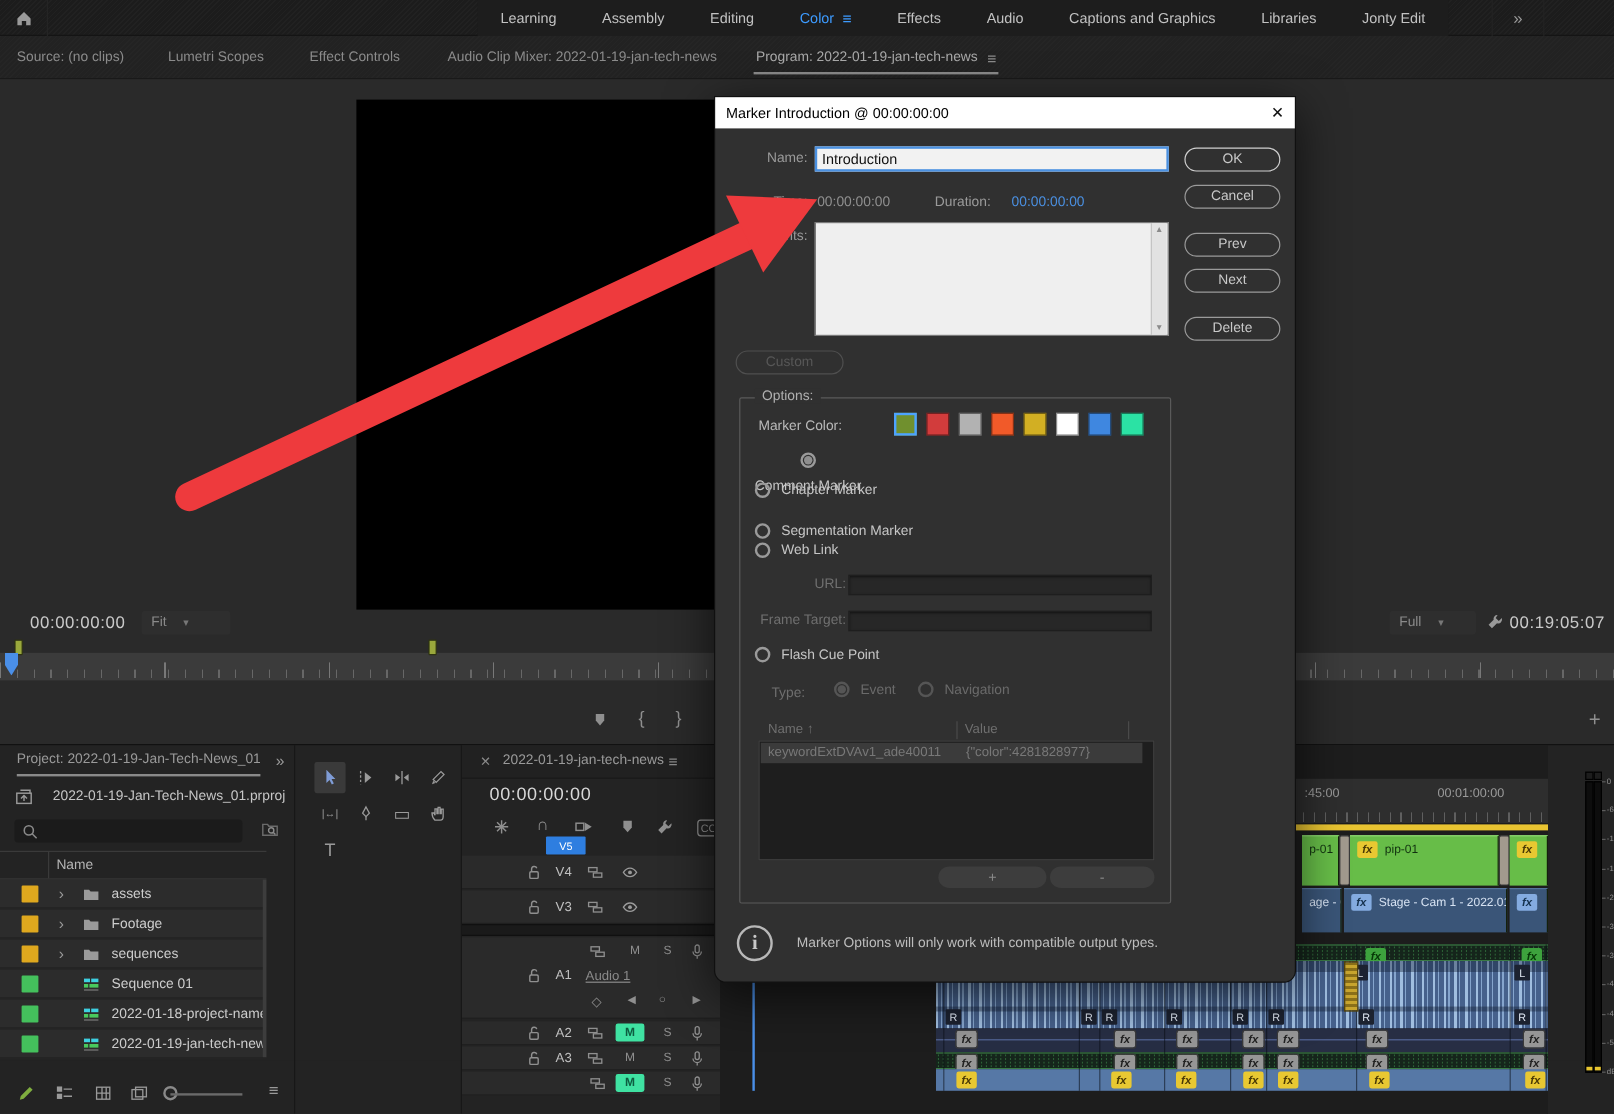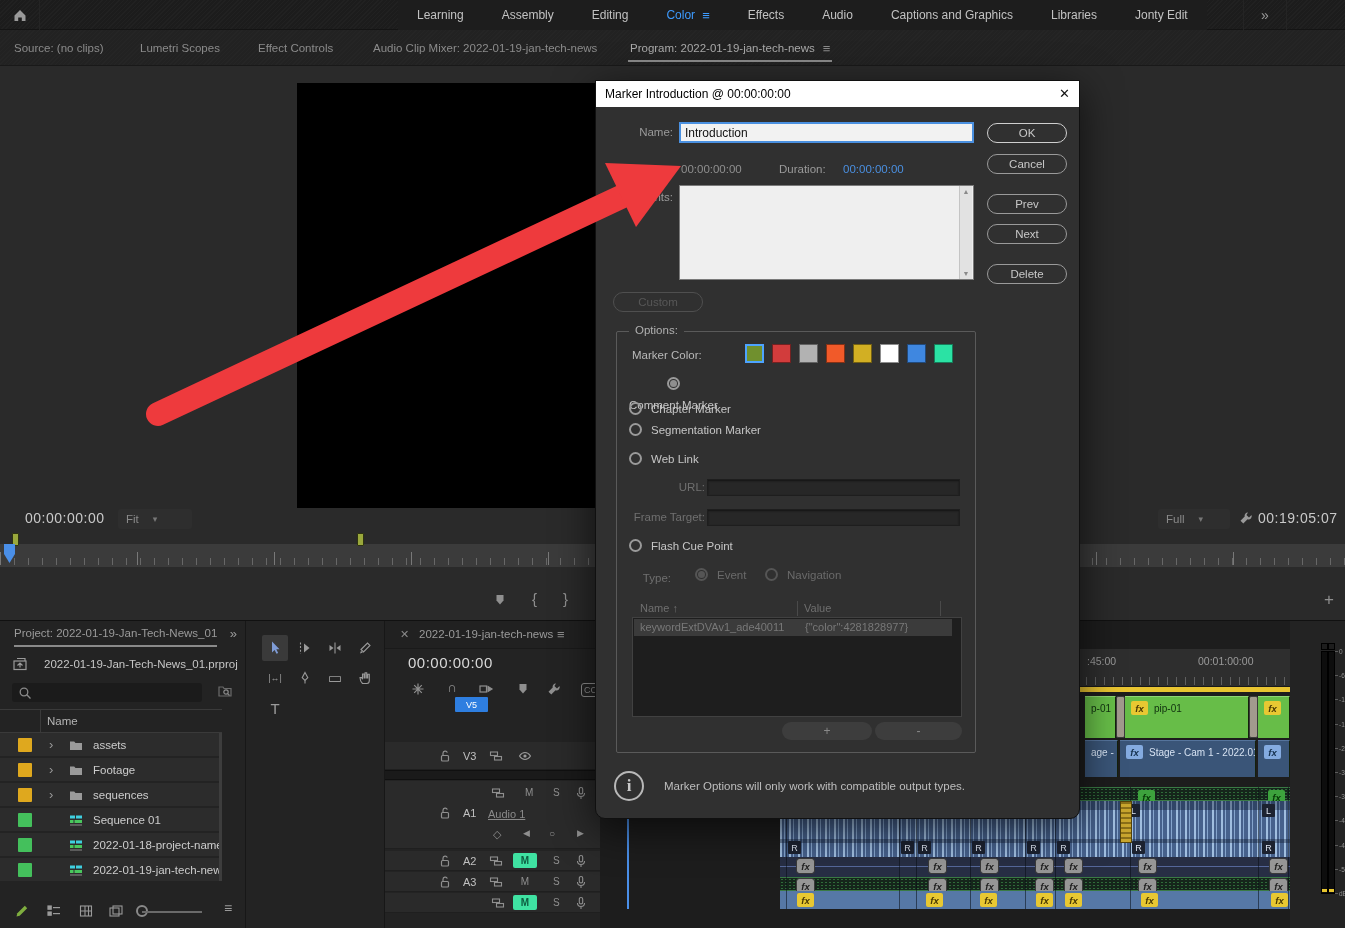--- a/index.html
+++ b/index.html
@@ -442,20 +442,35 @@
     <span class="tlbIc svgi" style="left:130px"><svg viewBox="0 0 16 16">
           <path d="M4.5 3h7v5.5L8 12.5 4.5 8.5z" fill="#8f8f8f"></path>
         </svg></span>
     <span class="tlbIc svgi" style="left:161px"><svg viewBox="0 0 16 16">
           <path d="M10 2.5a3.2 3.2 0 0 0-3.3 4L2.5 10.7l2.8 2.8 4.2-4.2a3.2 3.2 0 0 0 4-4.2L11 7.6 8.4 5z" fill="#8f8f8f"></path>
         </svg></span>
     <span id="ccBox">CC</span>
 
     <div id="trackHeads">
         <div id="v5badge">V5</div>
+        <div class="trow" style="top: 16px; height: 28px;">
+          <span class="svgi" style="position: absolute; left: 52px; top: 6px;"><svg viewBox="0 0 16 16" fill="none" stroke="#8f8f8f" stroke-width="1.2">
+              <rect x="4.5" y="7.5" width="7" height="5.5" rx="1"></rect>
+              <path d="M6 7.5V5.2a2.2 2.2 0 0 1 4.3-.6"></path>
+            </svg></span>
+          <span class="thlbl" style="left: 78px; top: 8px;">V4</span>
+          <span class="svgi" style="position: absolute; left: 103px; top: 6px;"><svg viewBox="0 0 16 16" fill="none" stroke="#8f8f8f" stroke-width="1.1">
+              <rect x="2.5" y="4" width="7" height="3.5"></rect>
+              <rect x="6.5" y="8.5" width="7" height="3.5"></rect>
+            </svg></span>
+          <span class="svgi" style="position: absolute; left: 132px; top: 6px;"><svg viewBox="0 0 16 16" fill="none" stroke="#9a9a9a" stroke-width="1.1">
+              <path d="M2.5 8C4 5.7 6 4.5 8 4.5S12 5.7 13.5 8C12 10.3 10 11.5 8 11.5S4 10.3 2.5 8z"></path>
+              <circle cx="8" cy="8" r="1.6" fill="#9a9a9a" stroke="none"></circle>
+            </svg></span>
+        </div>
         <div class="trow" style="top: 45px; height: 28px;">
           <span class="svgi" style="position: absolute; left: 52px; top: 6px;"><svg viewBox="0 0 16 16" fill="none" stroke="#8f8f8f" stroke-width="1.2">
               <rect x="4.5" y="7.5" width="7" height="5.5" rx="1"></rect>
               <path d="M6 7.5V5.2a2.2 2.2 0 0 1 4.3-.6"></path>
             </svg></span>
           <span class="thlbl" style="left: 78px; top: 8px;">V3</span>
           <span class="svgi" style="position: absolute; left: 103px; top: 6px;"><svg viewBox="0 0 16 16" fill="none" stroke="#8f8f8f" stroke-width="1.1">
               <rect x="2.5" y="4" width="7" height="3.5"></rect>
               <rect x="6.5" y="8.5" width="7" height="3.5"></rect>
             </svg></span>
@@ -740,21 +755,21 @@
     <div class="pm" style="left:165px;width:90px">+</div>
     <div class="pm" style="left:258px;width:87px">-</div>
   <div class="radrow" style="top: 45px; flex-direction: column;">
         <span class="radio sel"></span>
         <span class="radlbl">Comment Marker</span>
       </div>
       <div class="radrow" style="top: 70px;">
         <span class="radio"></span>
         <span class="radlbl">Chapter Marker</span>
       </div>
-      <div class="radrow" style="top: 91px;">
+      <div class="radrow" style="top: 104px;">
         <span class="radio"></span>
         <span class="radlbl">Segmentation Marker</span>
       </div>
       <div class="radrow" style="top: 120px;">
         <span class="radio"></span>
         <span class="radlbl">Web Link</span>
       </div>
       <div class="radrow" style="top: 236px; left: 78px;">
         <span class="radio sel dis"></span>
         <span class="radlbl dis">Event</span>

